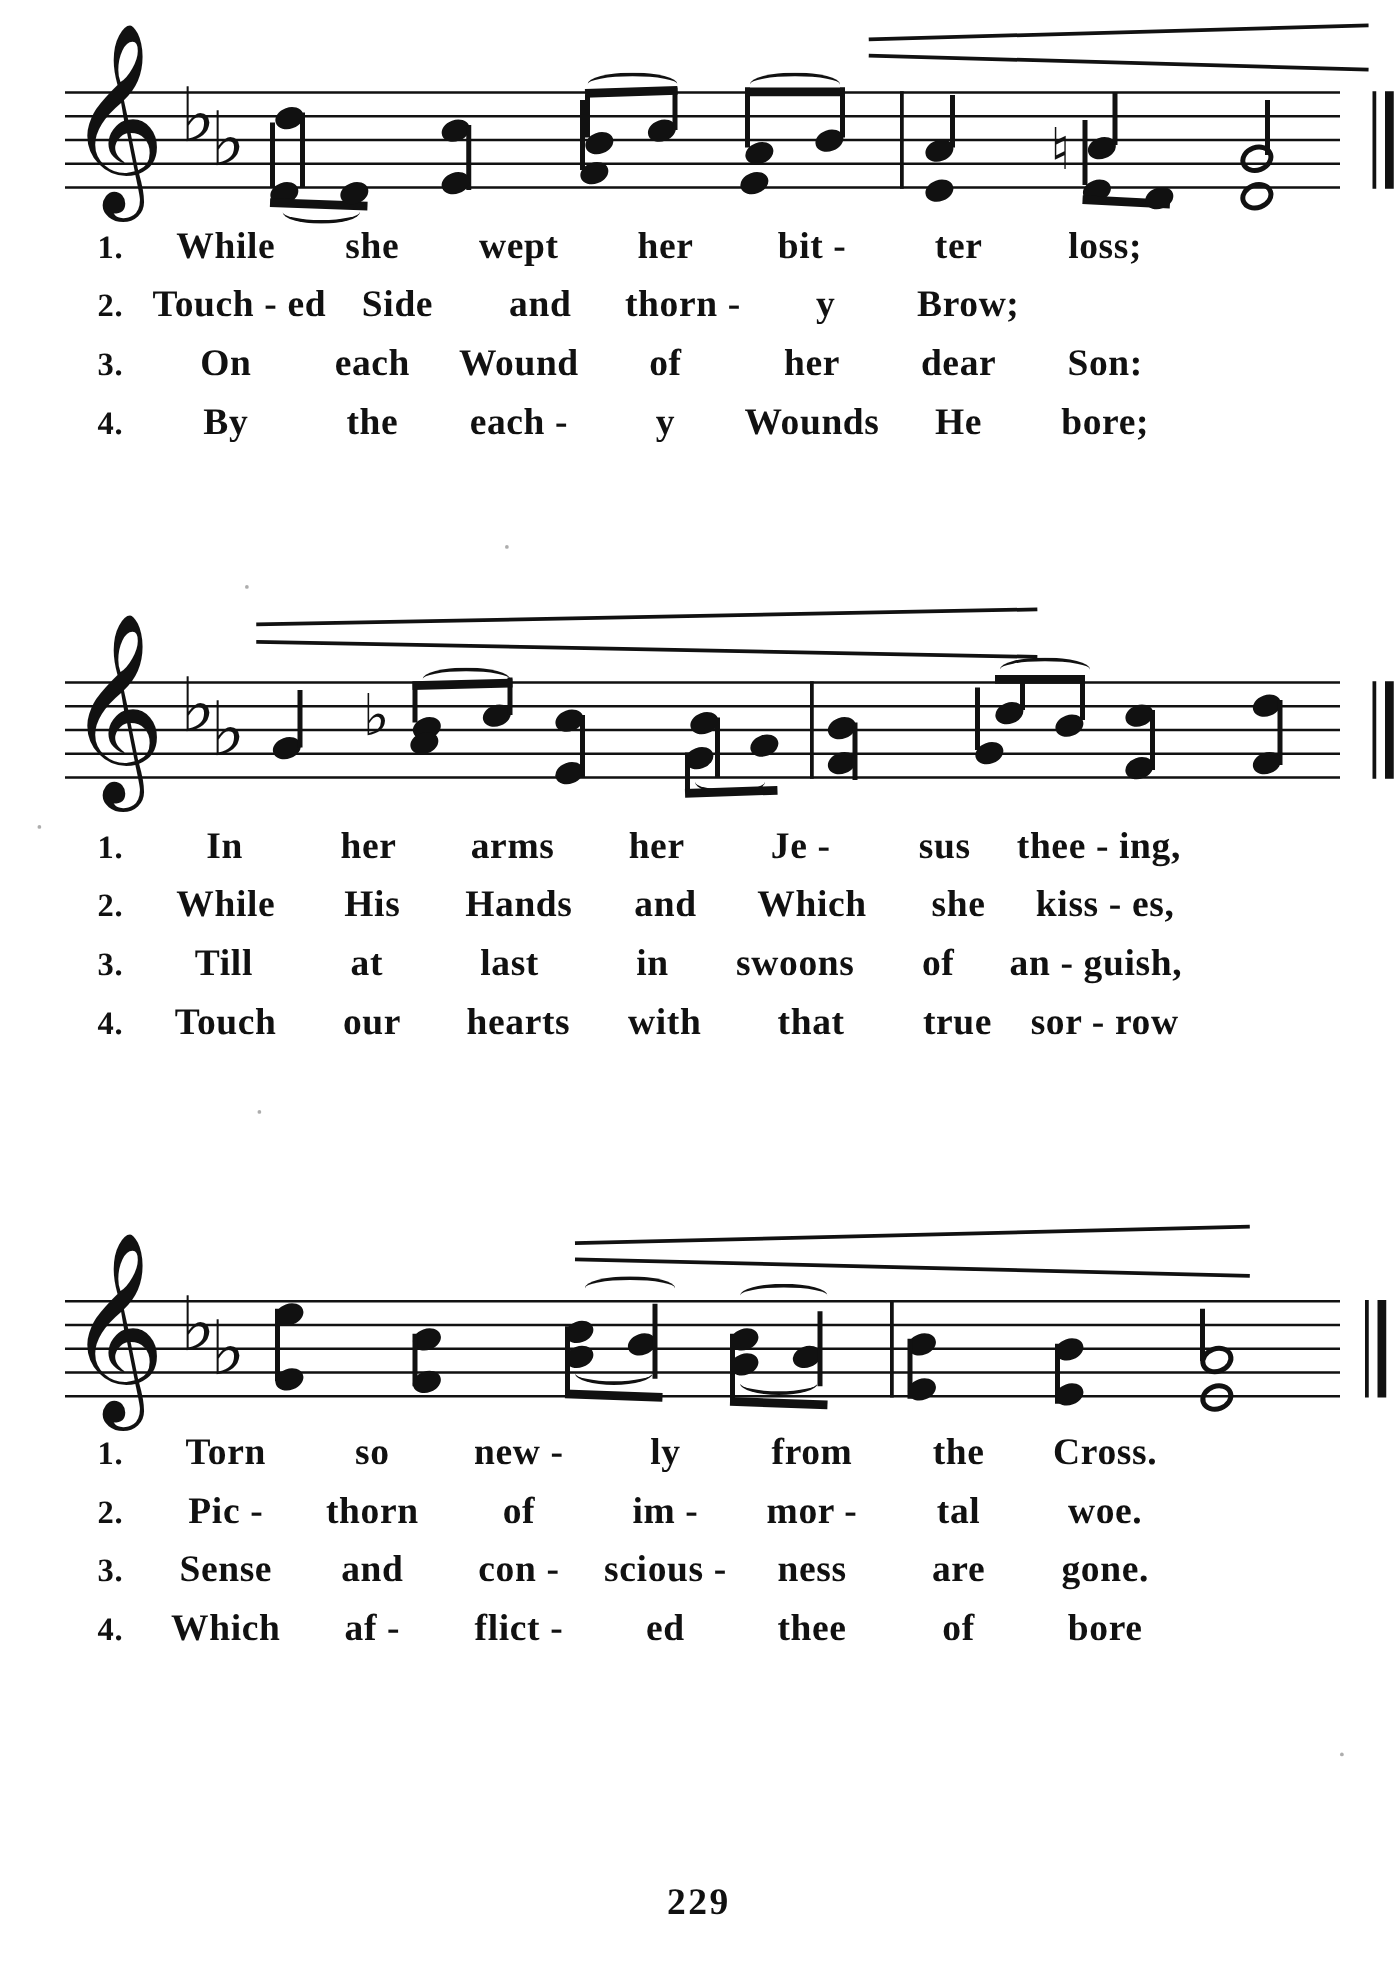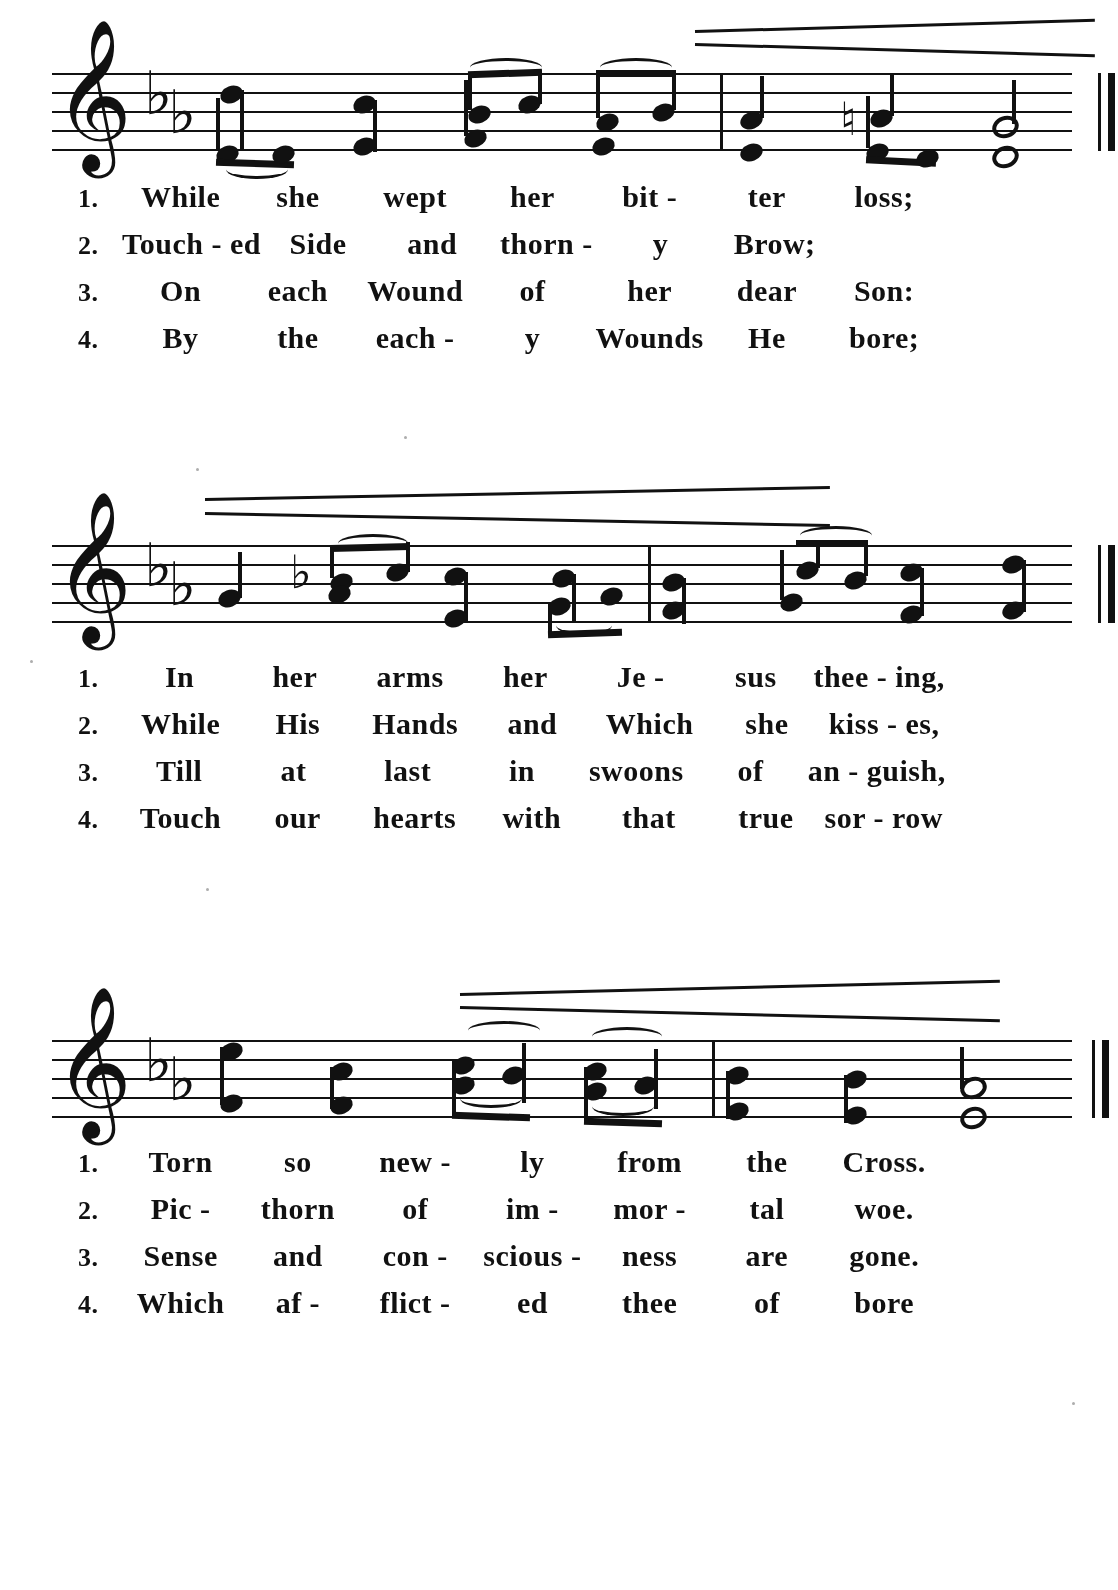--- a/index.html
+++ b/index.html
@@ -539,13 +539,14 @@
       </div>
     </div>
   </div>
 
   <div class="speck" style="left:404px; top:436px;"></div>
   <div class="speck" style="left:196px; top:468px;"></div>
   <div class="speck" style="left:30px; top:660px;"></div>
   <div class="speck" style="left:206px; top:888px;"></div>
   <div class="speck" style="left:1072px; top:1402px;"></div>
 
+  <div class="page-number">229</div>
 </div>
 
 </body></html>

